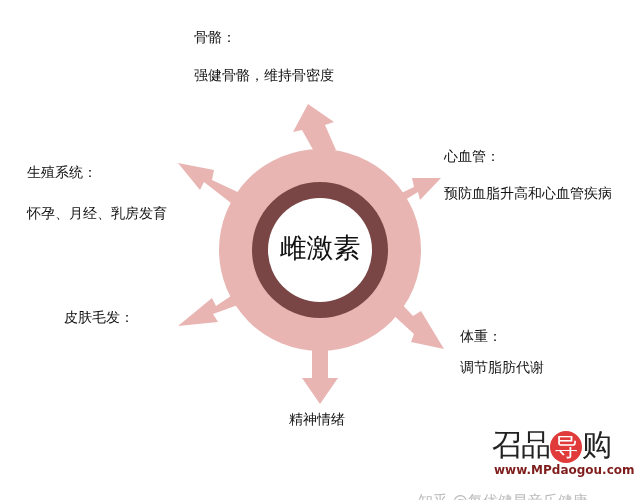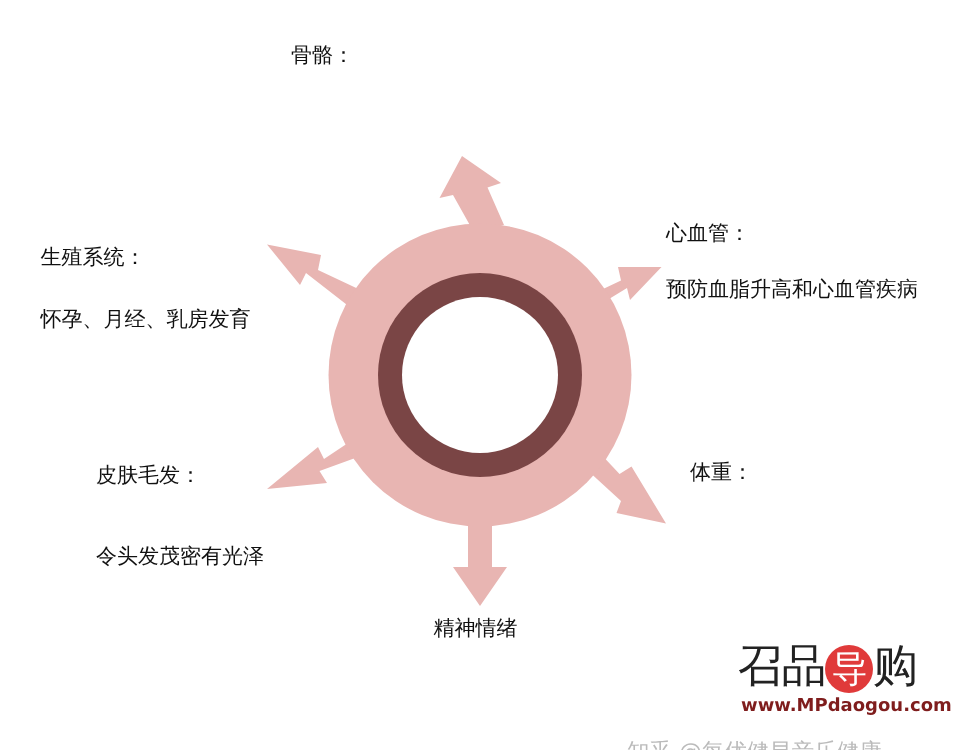--- a/index.html
+++ b/index.html
@@ -35,37 +35,39 @@
       <polygon points="240,290 216,306 212,298 178,326 218,322 213,314 246,302"></polygon>
 
       <polygon points="246,196 212,180 214,170 178,163 200,190 204,182 240,210"></polygon>
     </g>
 
     <circle cx="320" cy="250" r="101" fill="#e8b5b2"></circle>
     <circle cx="320" cy="250" r="68" fill="#7a4545"></circle>
     <circle cx="320" cy="250" r="52" fill="#ffffff"></circle>
   </svg>
 
+  <div class="center-text">雌激素</div>
 
   
   <div class="label" style="left:194px; top:29px;">骨骼：</div>
+  <div class="label" style="left:194px; top:67px;">强健骨骼，维持骨密度</div>
 
   
   <div class="label" style="left:444px; top:148px;">心血管：</div>
   <div class="label" style="left:444px; top:185px;">预防血脂升高和心血管疾病</div>
 
   
-  <div class="label" style="left:460px; top:307px;">体重：</div>
+  <div class="label" style="left:460px; top:328px;">体重：</div>
+  <div class="label" style="left:460px; top:359px;">调节脂肪代谢</div>
 
   
   <div class="label" style="left:289px; top:411px;">精神情绪</div>
 
   
   <div class="label" style="left:64px; top:309px;text-align:right;">皮肤毛发：</div>
-  <div class="label" style="left:64px; top:363px;">令头发茂密有光泽</div>
 
   
   <div class="label" style="left:27px; top:164px;">生殖系统：</div>
   <div class="label" style="left:27px; top:205px;">怀孕、月经、乳房发育</div>
 
   
   <div class="wm-logo">
     <span>召品</span><span class="accent">导</span><span>购</span>
   </div>
   <div class="wm-zhihu">知乎 @每优健早音乐健康</div>

